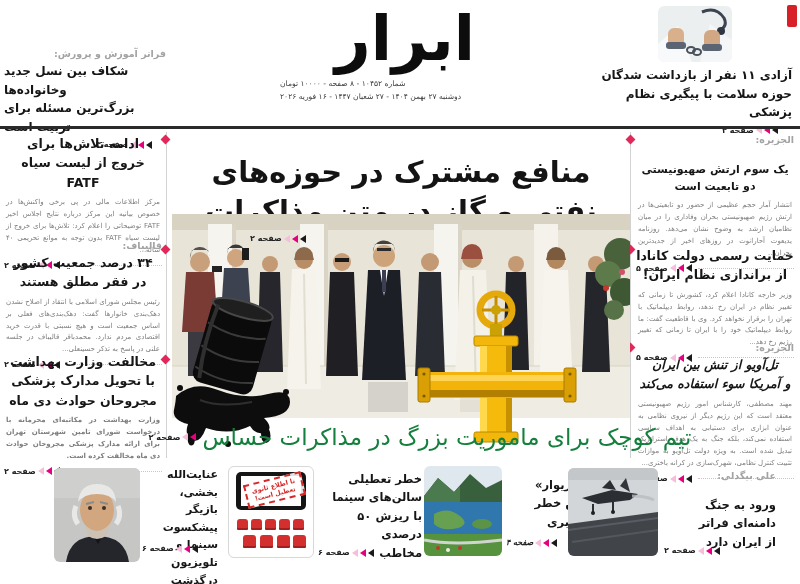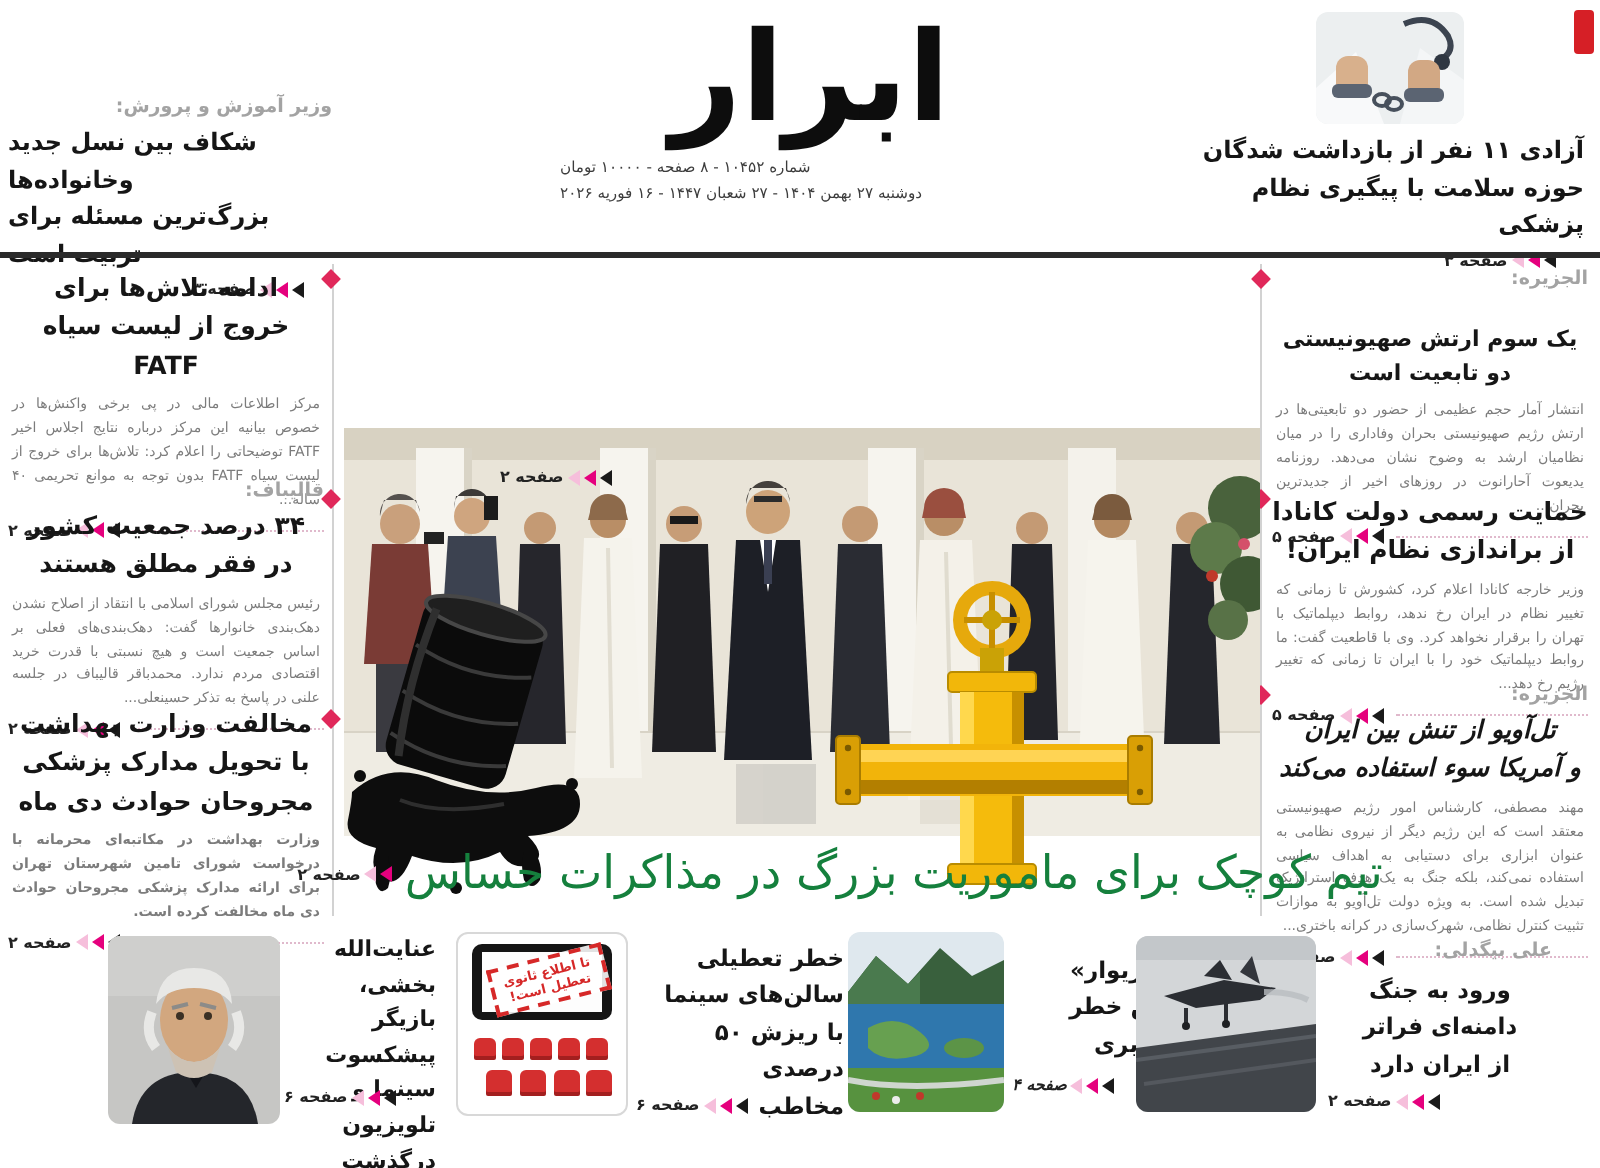--- a/index.html
+++ b/index.html
@@ -33,21 +33,21 @@
   .corner-mark{position:absolute;right:3px;top:5px;width:10px;height:22px;background:#d61f26;border-radius:2px;}
 </style>
 </head>
 <body>
 
 <div class="page">
 
   <div class="corner-mark"></div>
 
   <article class="abs" style="left:4px;top:48px;width:162px;">
-    <div class="kick" style="text-align:right;">وزیر آموزش و پرورش:</div>
+    <div class="kick" style="text-align:right;">فراتر آموزش و پرورش:</div>
     <h3 class="hl pre" style="font-size:12px;line-height:1.55;margin:3px 0 4px;text-align:left;">شکاف بین نسل جدید وخانواده‌ها
 بزرگ‌ترین مسئله برای تربیت است</h3>
     <div class="pref" style="width:70px;">
       <span class="pl">صفحه ۳</span>
       <i class="ch c1"></i>
         <i class="ch c2"></i>
         <i class="ch c3"></i>
     </div>
   </article>
 
@@ -167,20 +167,22 @@
     <p class="body-txt" style="margin:0 2px 4px;">مهند مصطفی، کارشناس امور رژیم صهیونیستی معتقد است که این رژیم دیگر از نیروی نظامی به عنوان ابزاری برای دستیابی به اهداف سیاسی استفاده نمی‌کند، بلکه جنگ به یک هدف استراتژیک تبدیل شده است. به ویژه دولت تل‌آویو به موازات تثبیت کنترل نظامی، شهرک‌سازی در کرانه باختری...</p>
     <div class="pref">
       <span class="pl">صفحه ۸</span>
       <i class="ch c1"></i>
         <i class="ch c2"></i>
         <i class="ch c3"></i>
       <span class="dots"></span>
     </div>
   </article>
 
+  <h1 class="mainhl pre abs" style="left:172px;top:134px;width:458px;">منافع مشترک در حوزه‌های
+نفتی و گاز در متن مذاکرات</h1>
 
   <div class="abs" style="left:172px;top:214px;width:458px;height:204px;">
     <svg width="458" height="204" viewBox="0 0 458 204">
       <rect width="458" height="204" fill="#e9e4d8"></rect>
       <rect y="0" width="458" height="16" fill="#d8d2c2"></rect>
       <rect x="36" y="10" width="26" height="150" fill="#f6f4ee"></rect>
         <rect x="60" y="10" width="4" height="150" fill="#d9d4c6"></rect>
       <rect x="128" y="10" width="26" height="150" fill="#f6f4ee"></rect>
         <rect x="152" y="10" width="4" height="150" fill="#d9d4c6"></rect>
       <rect x="262" y="10" width="26" height="150" fill="#f6f4ee"></rect>
@@ -415,21 +417,21 @@
         <path d="M34,20 L42,12 L48,22 Z" fill="#2b2e33"></path>
         <path d="M52,18 L58,10 L62,24 Z" fill="#33363c"></path>
         <rect x="24" y="36" width="2" height="8" fill="#2b2e33"></rect>
           <rect x="44" y="34" width="2" height="9" fill="#2b2e33"></rect>
         <circle cx="25" cy="45" r="2" fill="#1e2023"></circle>
           <circle cx="45" cy="44" r="2" fill="#1e2023"></circle>
         <path d="M64,28 q14,0 22,4" stroke="#b9bdc0" stroke-width="3" fill="none" opacity=".8"></path>
       </g>
     </svg>
     <div class="kick" style="position:absolute;left:96px;top:4px;width:112px;text-align:right;">علی بیگدلی:</div>
-    <h3 class="hl pre" style="position:absolute;left:96px;top:20px;width:112px;font-size:11.5px;line-height:1.6;margin:0;text-align:center;">ورود به جنگ
+    <h3 class="hl pre" style="position:absolute;left:96px;top:30px;width:112px;font-size:11.5px;line-height:1.6;margin:0;text-align:right;">ورود به جنگ
 دامنه‌ای فراتر
 از ایران دارد</h3>
     <div class="pref" style="position:absolute;left:96px;top:80px;width:64px;">
       <span class="pl">صفحه ۲</span>
       <i class="ch c1"></i>
         <i class="ch c2"></i>
         <i class="ch c3"></i>
     </div>
   </article>
 

